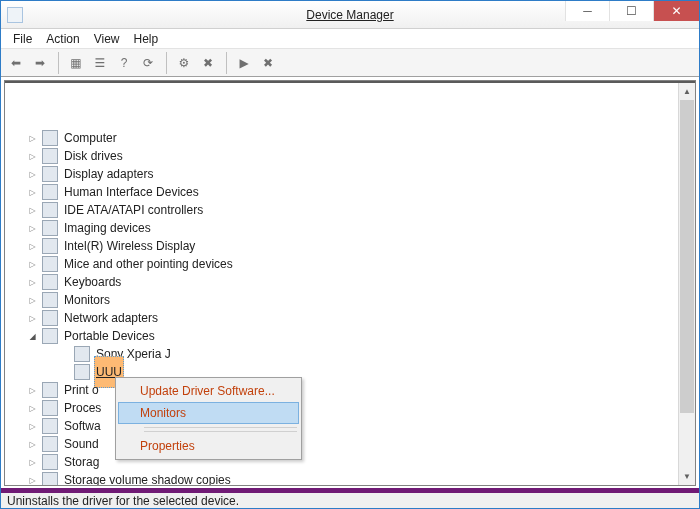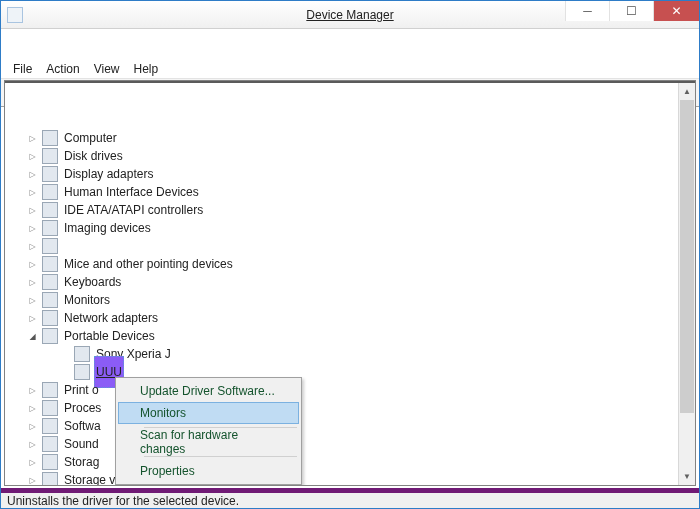--- a/index.html
+++ b/index.html
@@ -5,21 +5,21 @@
 * { margin: 0; padding: 0; box-sizing: border-box; font-family: "Segoe UI", Tahoma, sans-serif; font-size: 12px; }
 body { background: #fff; width: 700px; height: 509px; border: 1px solid #2e7cc7; position: relative; overflow: hidden; }
 
 .titlebar { height: 28px; background: linear-gradient(#fff, #f0f0f0); display: flex; align-items: center; position: relative; border-bottom: 1px solid #d0d0d0; }
 .titlebar .sysicon { width: 16px; height: 16px; margin-left: 6px; background: #eef3f8; border: 1px solid #a9c4e0; }
 .titlebar .title { position: absolute; left: 50%; transform: translateX(-50%); color: #222; text-decoration: underline; }
 .winbtns { position: absolute; right: 0; top: 0; display: flex; height: 20px; }
 .winbtn { width: 44px; height: 20px; display: flex; align-items: center; justify-content: center; color: #555; background: #fff; border-left: 1px solid #e2e2e2; }
 .winbtn.close { background: #c75050; color: #fff; width: 46px; }
 
-.menubar { height: 20px; display: flex; align-items: center; padding: 0 6px; gap: 2px; border-bottom: 1px solid #e3e3e3; margin-top: 30px; }
+.menubar { height: 20px; display: flex; align-items: center; padding: 0 6px; gap: 2px; border-bottom: 1px solid #e3e3e3; }
 .menubar span { padding: 2px 6px; color: #222; }
 
 .toolbar { height: 28px; display: flex; align-items: center; padding: 0 4px; gap: 2px; border-bottom: 1px solid #a0a0a0; background: #f5f5f5; }
 .tbtn { width: 22px; height: 22px; display: flex; align-items: center; justify-content: center; color: #707070; }
 .tbtn.sep { width: 6px; border-right: 1px solid #c0c0c0; margin-right: 4px; }
 
 .content { position: absolute; top: 79px; left: 3px; right: 3px; bottom: 22px; border: 1px solid #828282; background: #fff; overflow: hidden; }
 .content::before { content: ""; position: absolute; top: 0; left: 0; right: 0; height: 2px; background: #5a5a5a; }
 .scrollbar { position: absolute; right: 0; top: 2px; bottom: 0; width: 17px; background: #f0f0f0; border-left: 1px solid #d8d8d8; }
 .scrollbar .arrow { height: 17px; display: flex; align-items: center; justify-content: center; color: #606060; font-size: 8px; }
@@ -27,26 +27,26 @@
 .scrollbar .thumb { position: absolute; left: 1px; right: 1px; top: 0; height: 85%; background: #cdcdcd; }
 .scrollbar .arrow.dn { position: absolute; bottom: 0; width: 100%; }
 
 .tree { padding: 4px 0 4px 4px; color: #222; margin-top: 44px; }
 .node { display: flex; align-items: center; height: 18px; white-space: nowrap; }
 .exp { width: 11px; height: 11px; margin-right: 2px; display: flex; align-items: center; justify-content: center; color: #666; font-size: 9px; }
 .exp.open::before { content: "◢"; font-size: 8px; color: #555; }
 .exp.closed::before { content: "▷"; font-size: 8px; color: #888; }
 .ico { width: 16px; height: 16px; margin: 0 4px 0 2px; flex-shrink: 0; display: inline-block; background: #e2e8ef; border: 1px solid #9aa7b5; }
 .lbl { padding: 1px 2px; }
-.lbl.sel { background: #8b5cf6; border: 1px dotted #5a9bd4; padding: 8px 1px; text-decoration: underline; }
+.lbl.sel { background: #fdba74; border: 1px dotted #5a9bd4; padding: 8px 1px; text-decoration: underline; }
 .indent-1 { padding-left: 18px; }
 .indent-2 { padding-left: 50px; }
 
 .ctxmenu { position: absolute; left: 110px; top: 296px; width: 187px; background: #f0f0f0; border: 1px solid #a0a0a0; box-shadow: 2px 2px 3px rgba(0,0,0,0.2); padding: 2px; }
-.ctxmenu .item { height: 22px; display: flex; align-items: center; padding: 0 22px; color: #14532d; }
+.ctxmenu .item { height: 22px; display: flex; align-items: center; padding: 0 22px; color: #c2410c; }
 .ctxmenu .item.hover { background: #c0dcf3; border: 1px solid #7bb1e0; padding: 0 21px; height: 22px; }
 .ctxmenu .sep { height: 1px; background: #d0d0d0; margin: 3px 2px 3px 26px; }
 .ctxmenu .item.bold { font-weight: normal; }
 
 .statusbar { position: absolute; left: 0; right: 0; bottom: 0; height: 20px; background: #f0f0f0; border-top: 5px solid #701a75; padding: 2px 6px; color: #222; display: flex; align-items: center; }
 </style>
 </head>
 <body>
 
 <div class="titlebar">
@@ -110,20 +110,21 @@
         <span class="lbl">IDE ATA/ATAPI controllers</span>
       </div>
       <div class="node indent-1">
         <span class="exp closed"></span>
         <span class="ico"></span>
         <span class="lbl">Imaging devices</span>
       </div>
       <div class="node indent-1">
         <span class="exp closed"></span>
         <span class="ico"></span>
+        <span class="lbl">Intel(R) Wireless Display</span>
       </div>
       <div class="node indent-1">
         <span class="exp closed"></span>
         <span class="ico"></span>
         <span class="lbl">Mice and other pointing devices</span>
       </div>
       <div class="node indent-1">
         <span class="exp closed"></span>
         <span class="ico"></span>
         <span class="lbl">Keyboards</span>
@@ -199,21 +200,20 @@
     <div class="track">
         <div class="thumb"></div>
       </div>
     <div class="arrow dn">▼</div>
   </div>
 
   <div class="ctxmenu">
     <div class="item">Update Driver Software...</div>
     <div class="item hover">Monitors</div>
     <div class="sep"></div>
-    <div class="item">Scan for hardware changes</div>
     <div class="sep"></div>
     <div class="item bold">Properties</div>
   </div>
 </div>
 
 <div class="statusbar">
   <span>Uninstalls the driver for the selected device.</span>
 </div>
 
 </body></html>

